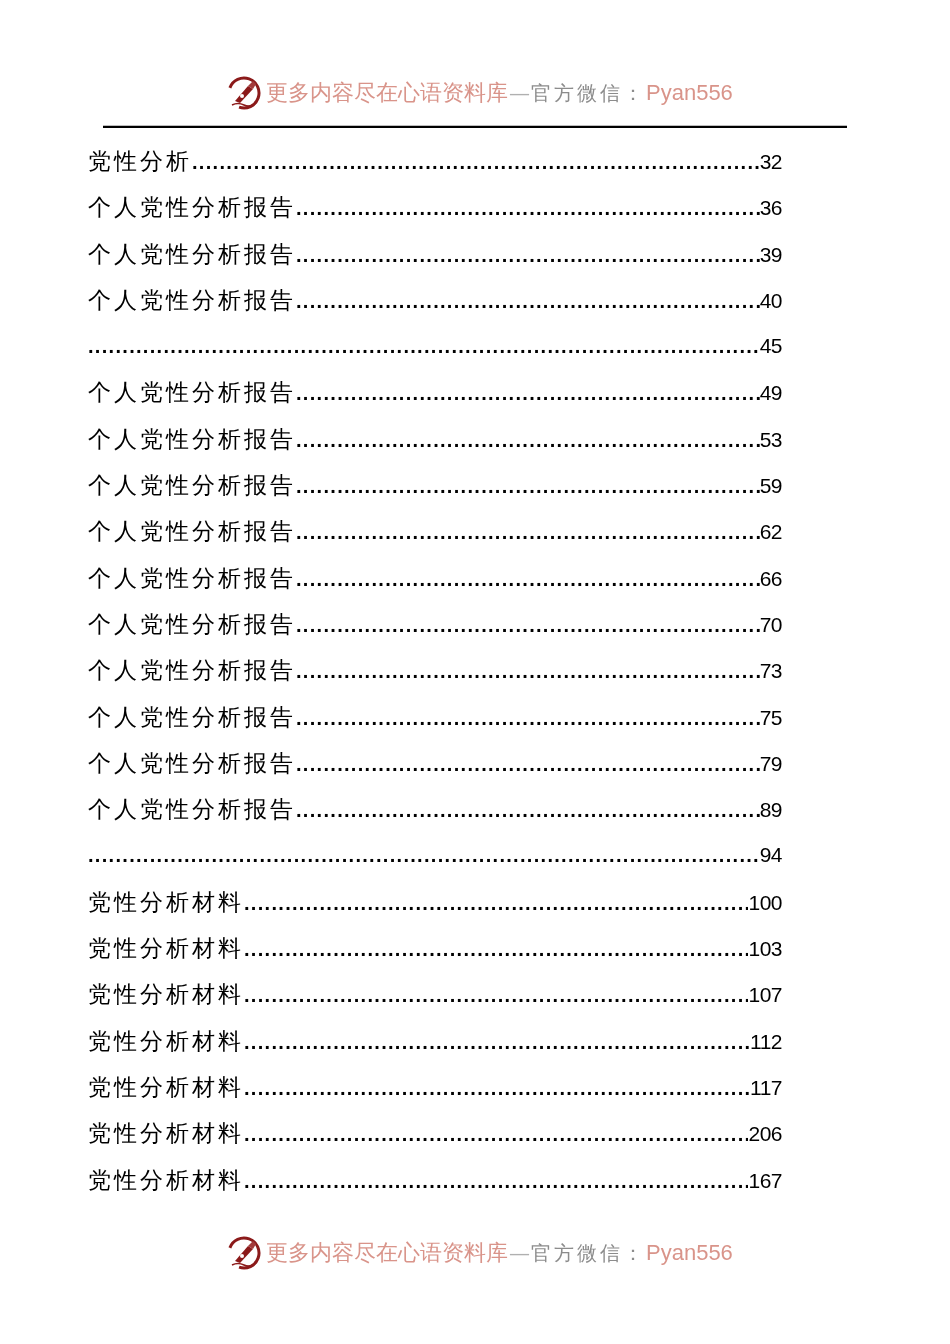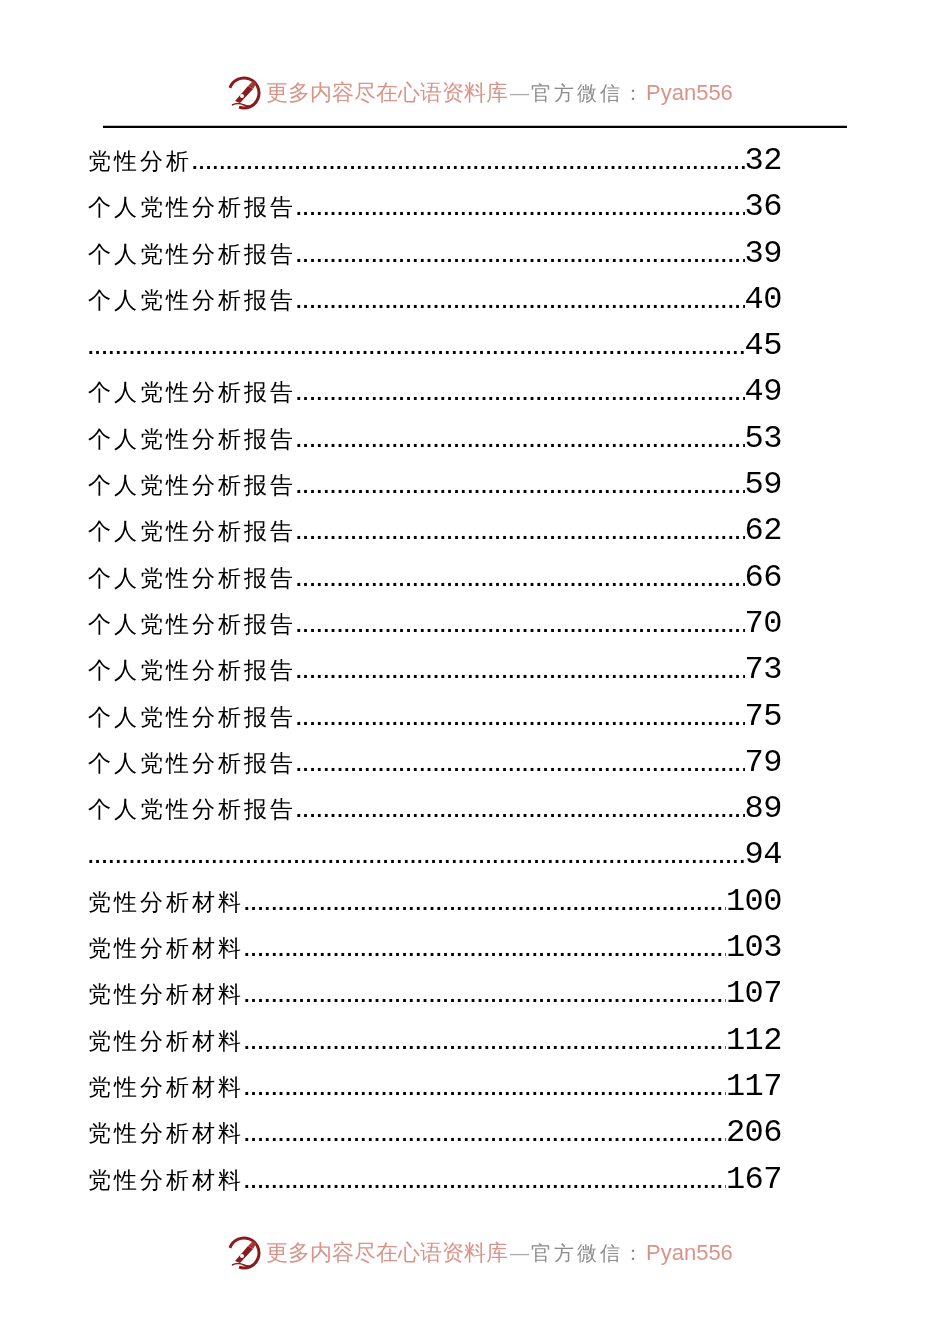--- a/index.html
+++ b/index.html
@@ -94,22 +94,22 @@
       font-family: "Liberation Sans", sans-serif;
       font-weight: bold;
       letter-spacing: 1.3px;
       font-size: 20px;
     }
     .toc-leader::before {
       content: "..................................................................................................................................................................................................................";
     }
     .toc-page {
       flex: 0 0 auto;
-      font-family: Liberation Mono, monospace;
-      font-size: 32px;
+      font-family: Liberation Sans, sans-serif;
+      font-size: 21px;
       letter-spacing: -0.5px;
     }
   </style>
 </head>
 <body>
 
 <div class="watermark top">
   <svg class="wm-logo" viewBox="0 0 36 36">
     <circle cx="18" cy="18" r="15" fill="none" stroke="#8b1a1a" stroke-width="3" stroke-dasharray="70 25" transform="rotate(200 18 18)"></circle>
     <path d="M9 26 L22 11 L27 14 L14 28 Z" fill="#8b1a1a"></path>

